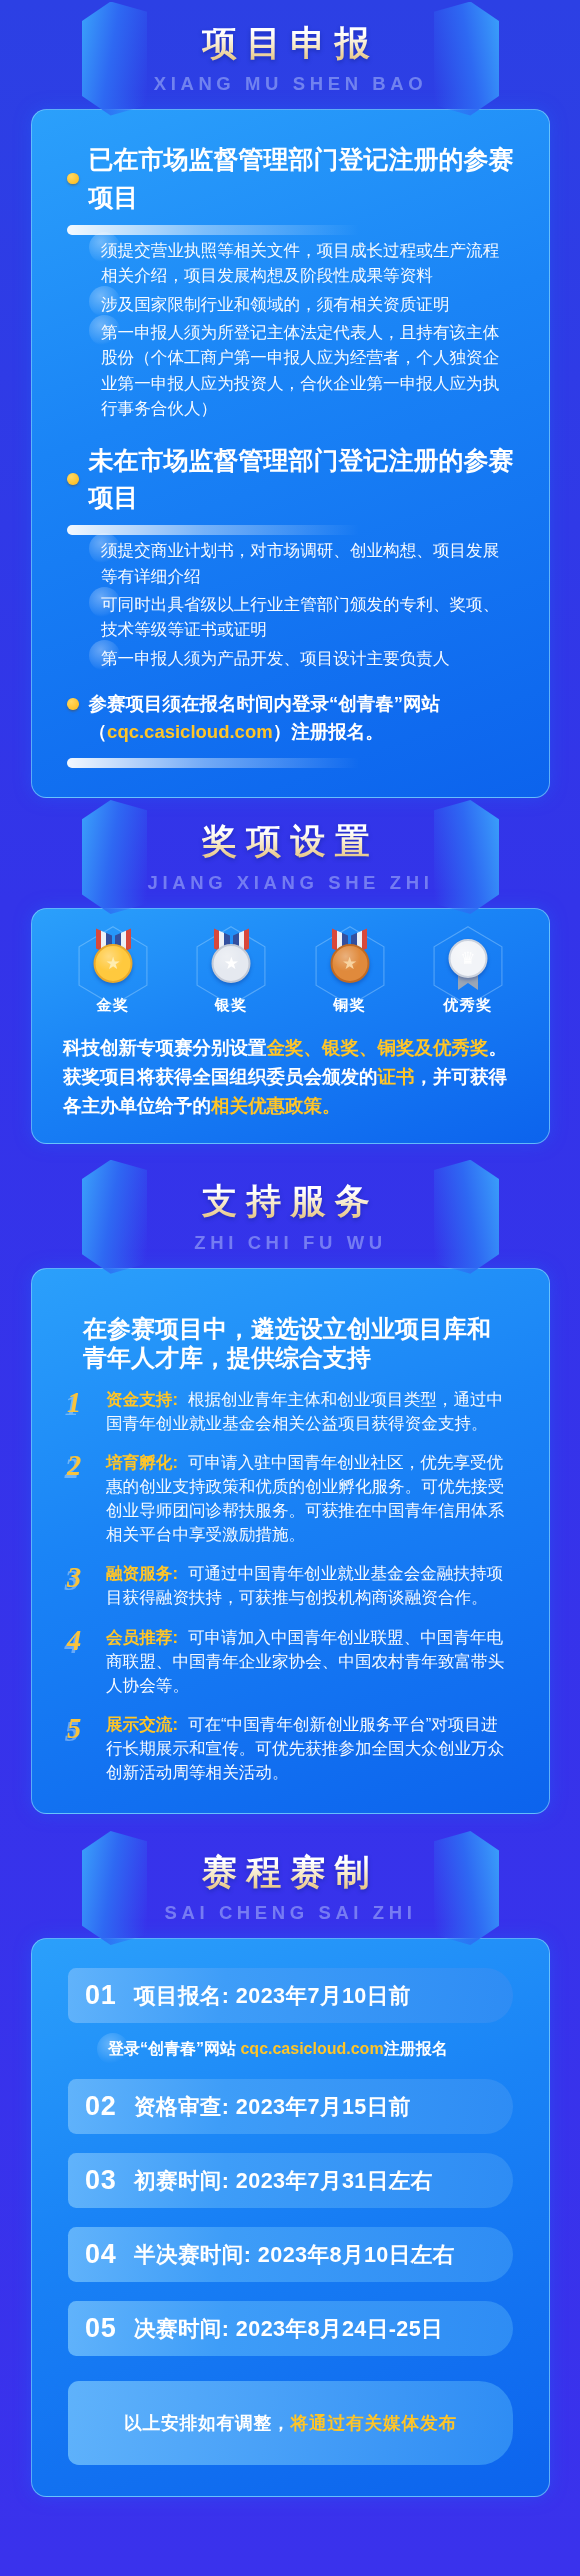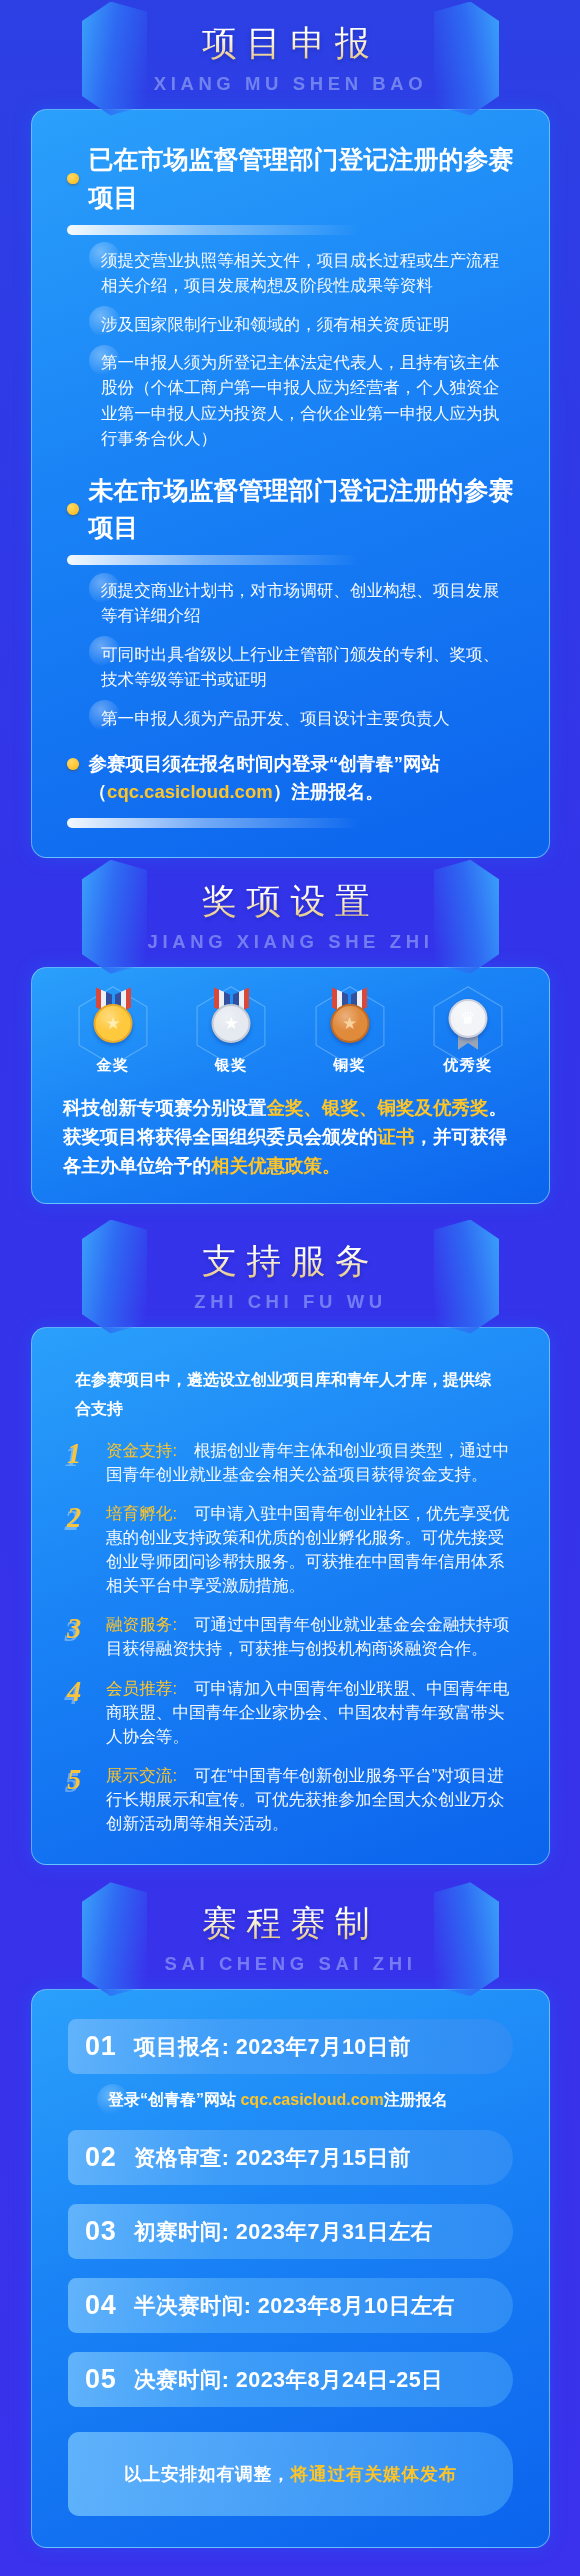--- a/index.html
+++ b/index.html
@@ -5,21 +5,21 @@
   html,body{margin:0;padding:0}
   body{
     width:581px;height:2576px;overflow:hidden;position:relative;
     background:linear-gradient(180deg,#2C40E4 0%,#3334E9 35%,#3A32EC 100%);
     font-family:"Liberation Sans",sans-serif;color:#fff;
   }
   .sec{position:relative}
   
   .shead{position:relative;text-align:center;padding:20px 0 14px}
   .stitle{
-    margin:0;display:inline-block;font-size:35px;font-weight:400;letter-spacing:9.2px;
+    margin:0;display:inline-block;font-size:35px;font-weight:700;letter-spacing:9.2px;
     background:linear-gradient(180deg,#ffffff 28%,#f5e5c0 58%,#e2ba70 95%);
     -webkit-background-clip:text;background-clip:text;color:transparent;
     filter:drop-shadow(0 2.3px 2.3px rgba(10,30,140,.45));
   }
   .spinyin{margin-top:6.2px;font-size:18.5px;font-weight:600;letter-spacing:4.6px;color:rgba(208,223,255,.42)}
   .deco{
     position:absolute;top:1.5px;width:65px;height:114px;opacity:.95;pointer-events:none;
     background:linear-gradient(100deg,#3BA8FC 0%,#2E6BF3 45%,rgba(64,70,240,.05) 95%);
     clip-path:polygon(0 17%,44% 0,100% 9%,100% 91%,44% 100%,0 83%);
   }
@@ -38,21 +38,21 @@
   .dot{
     flex:0 0 auto;width:11.6px;height:11.6px;border-radius:50%;
     background:radial-gradient(circle at 35% 30%,#ffd964,#fdb711);
     margin-right:10px;box-shadow:0 1.5px 2.3px rgba(110,60,0,.4);
   }
   .glowbar{
     height:10px;border-radius:5.4px;margin:8.5px 0 3.1px 0;width:68%;
     background:linear-gradient(90deg,rgba(255,255,255,.95),rgba(235,245,255,.45) 45%,rgba(255,255,255,0) 96%);
   }
   .plist{margin:1.5px 0 0 34px}
-  .pitem{position:relative;margin-top:13px;font-size:16.6px;line-height:25.4px;font-weight:500;color:#F6FAFF}
+  .pitem{position:relative;margin-top:3px;font-size:16.6px;line-height:25.4px;font-weight:500;color:#F6FAFF}
   .pitem::before{
     content:"";position:absolute;left:-12.3px;top:-5.4px;width:31px;height:31px;border-radius:50%;
     background:radial-gradient(circle at 38% 32%,rgba(255,255,255,.35),rgba(255,255,255,.07) 60%,rgba(255,255,255,0) 70%);
   }
   .group + .group{margin-top:20px}
   .lead{position:relative;margin:18.5px 0 0 0;padding-left:21.6px;font-size:18.5px;font-weight:800;line-height:28.5px}
   .lead .dot{position:absolute;left:0;top:8.5px}
   .lead + .glowbar{margin-top:11.6px}
   
   .medals{display:flex;justify-content:space-between;padding:0 1.5px}
@@ -69,29 +69,29 @@
     width:35px;height:35px;border-radius:50%;border:2.3px solid;
     display:flex;align-items:center;justify-content:center;font-size:17px;line-height:1;
     box-shadow:0 2.3px 3.9px rgba(10,40,130,.35);
   }
   .mtail{position:absolute;left:50%;top:43px;transform:translateX(-50%);
     width:20px;height:15.4px;background:#9AA6B6;
     clip-path:polygon(0 0,100% 0,100% 100%,50% 55%,0 100%)}
   .mlabel{margin-top:9.2px;font-size:15px;font-weight:800;letter-spacing:1.5px}
   .apar{margin:18.5px 0 0;font-size:18.5px;font-weight:700;line-height:29px}
   
-  .intro{margin:8px;font-size:16px;font-weight:800;line-height:29px}
+  .intro{margin:16px;font-size:24px;font-weight:800;line-height:29px}
   .sitem{display:flex;margin-top:15.4px}
   .snum{
     flex:0 0 39px;font-family:"Liberation Serif",serif;font-style:italic;font-weight:900;
     font-size:28.5px;color:#F9C33C;line-height:1;padding-top:1.5px;
     text-shadow:-2.3px 3.1px 0 rgba(255,255,255,.35);
   }
   .sbody{font-size:16.6px;line-height:24px;font-weight:500;color:#F6FAFF}
-  .slabel{color:#FFC527;font-weight:400;margin-right:17px}
+  .slabel{color:#FFC527;font-weight:700;margin-right:10px}
   
   .srow{
     display:flex;align-items:center;height:55px;margin-bottom:19px;
     border-radius:9.2px 31px 31px 9.2px;padding:0 18.5px 0 12.3px;
     background:linear-gradient(100deg,#61B3FB 0%,#3E9DF8 35%,#2E8CF4 100%);
   }
   .rnum{width:49px;font-size:27px;font-weight:900;letter-spacing:0.8px;padding-left:4.6px}
   .rtxt{font-size:21.6px;font-weight:800;letter-spacing:0.4px}
   .snote{position:relative;margin:-3.1px 0 19px 40px;font-size:16px;font-weight:600}
   .snote::before{

